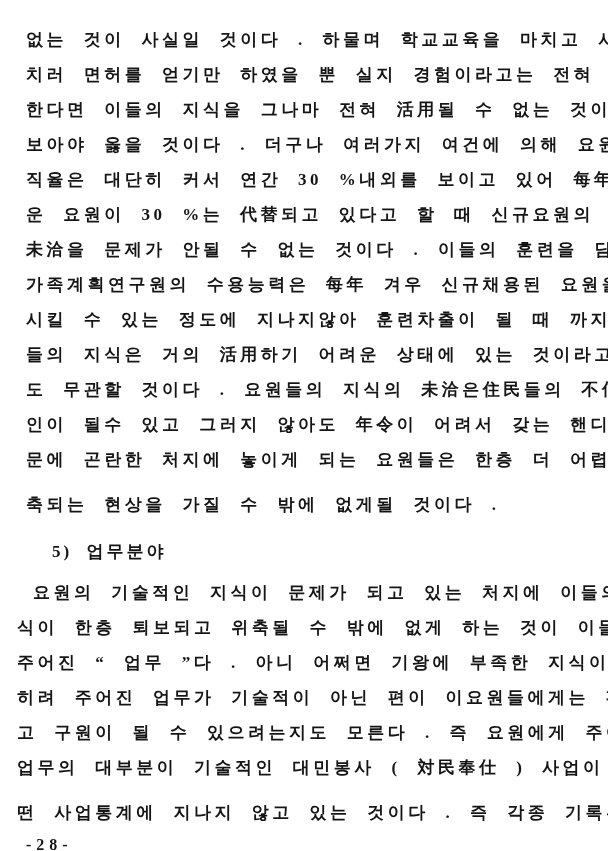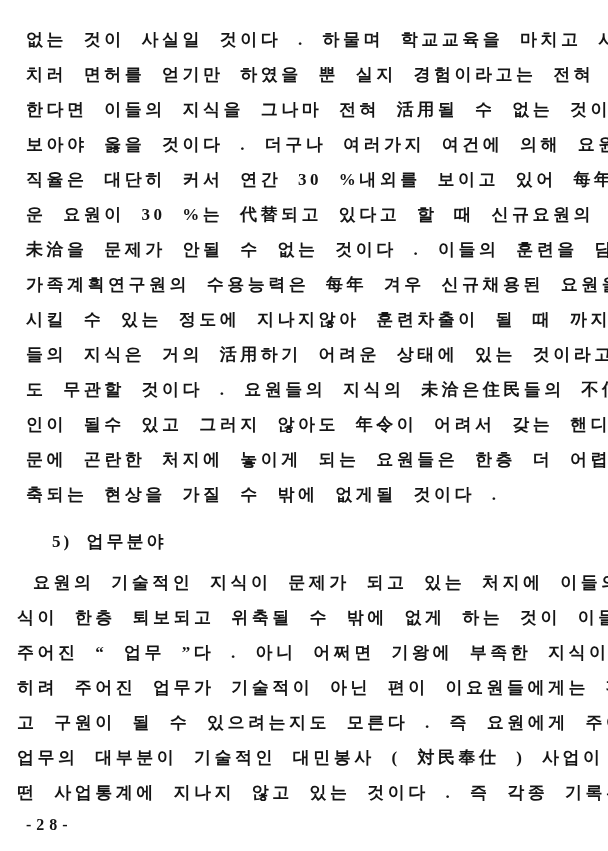--- a/index.html
+++ b/index.html
@@ -30,20 +30,21 @@
     letter-spacing: 3.5px;
     word-spacing: 9px;
     text-align: justify;
     text-align-last: justify;
     white-space: nowrap;
     overflow: visible;
   }
   .para .line.no-just {
     text-align: right;
     text-align-last: left;
+    margin-top: 10px;
   }
   .para2 {
     margin-left: -9px;
     margin-right: 4px;
   }
   .para2 .first {
     text-indent: 16px;
   }
   .heading {
     margin-top: 12px;

